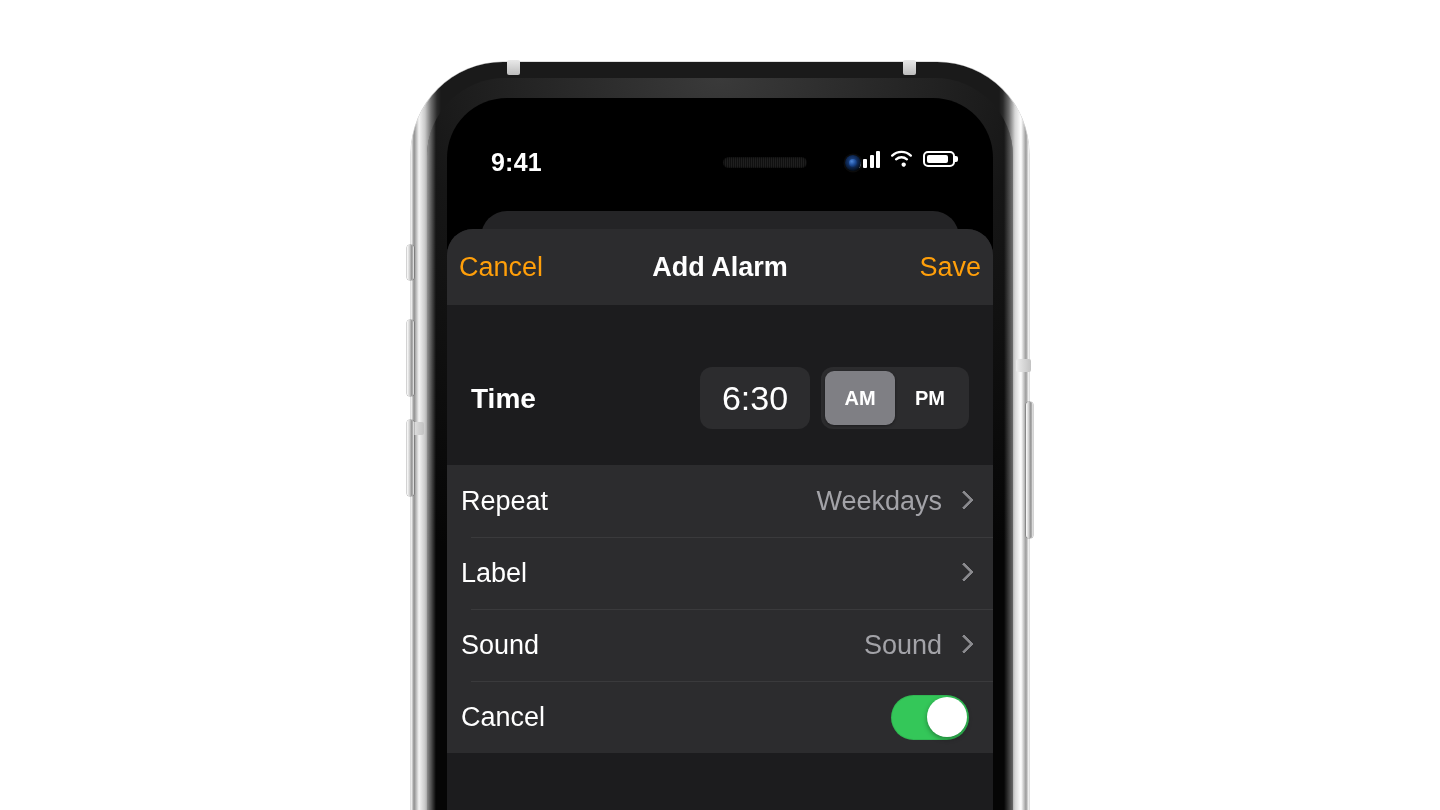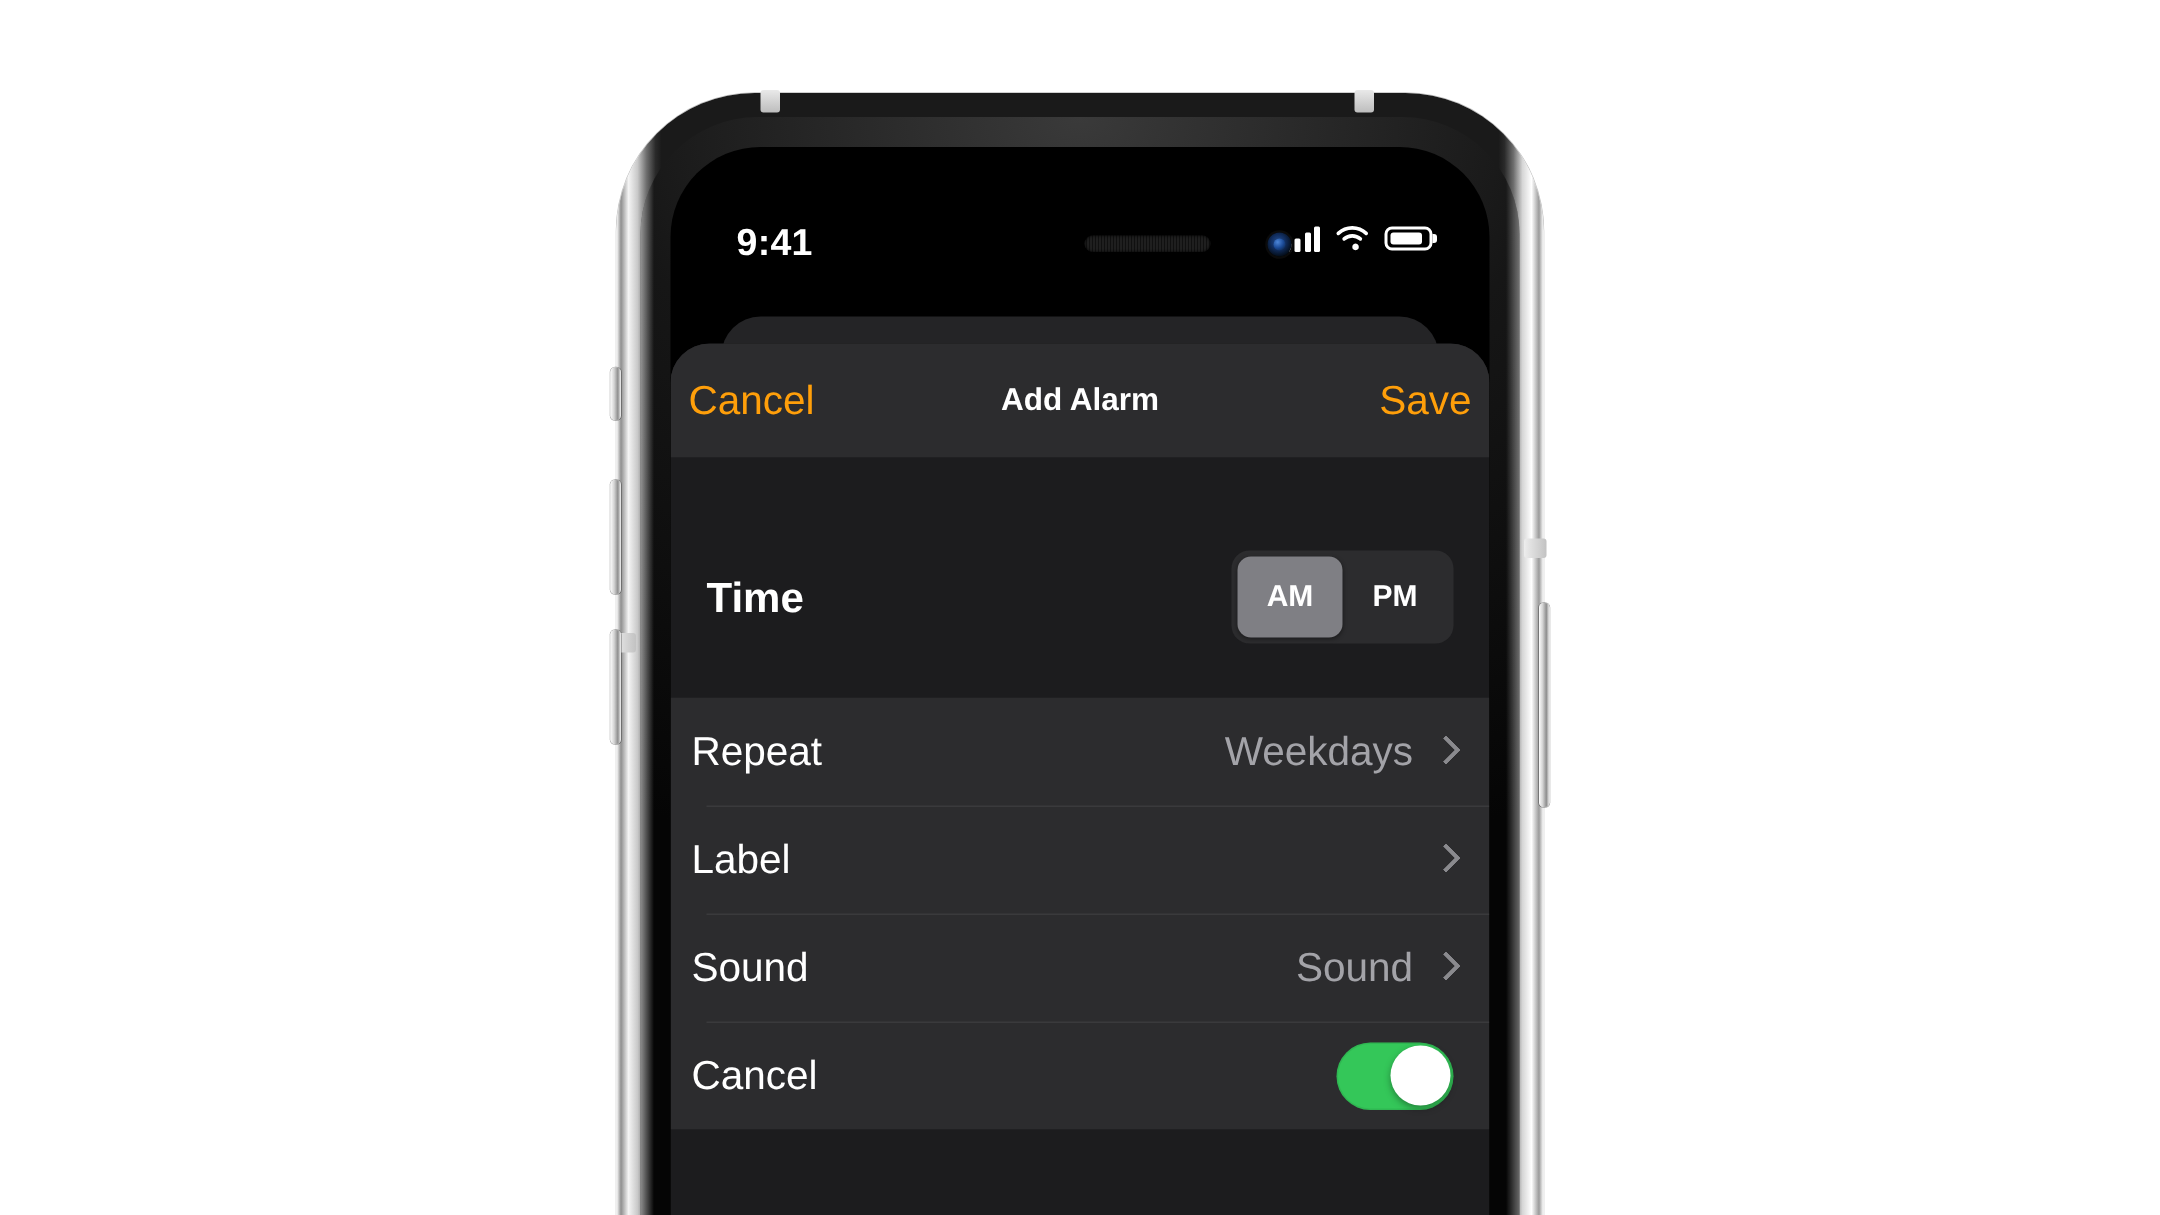--- a/index.html
+++ b/index.html
@@ -174,21 +174,21 @@
     background:#2C2C2E;
     display:flex; align-items:center; justify-content:space-between;
     padding:0 12px;
   }
   .nav-btn{
     font-size:27px; color:#FF9F0A; font-weight:400;
     white-space:nowrap; cursor:pointer;
   }
   .nav-title{
     position:absolute; left:0; right:0; text-align:center;
-    font-size:21px; font-weight:700; color:#fff; pointer-events:none;
+    font-size:27px; font-weight:700; color:#fff; pointer-events:none;
   }
 
   
   .time-section{
     height:160px; position:relative; background:#1C1C1E;
   }
   .time-label{
     position:absolute; left:24px; top:78px;
     font-size:28px; font-weight:700; color:#fff;
   }
@@ -308,20 +308,21 @@
 
         <div class="navbar">
           <div class="nav-btn">Cancel</div>
           <div class="nav-title">Add Alarm</div>
           <div class="nav-btn">Save</div>
         </div>
 
         <div class="time-section">
           <div class="time-label">Time</div>
           <div class="time-controls">
+            <div class="time-box">6:30</div>
             <div class="segmented">
               <div class="seg active">AM</div>
               <div class="seg">PM</div>
             </div>
           </div>
         </div>
 
         <div class="list-group">
 
           <div class="row">

